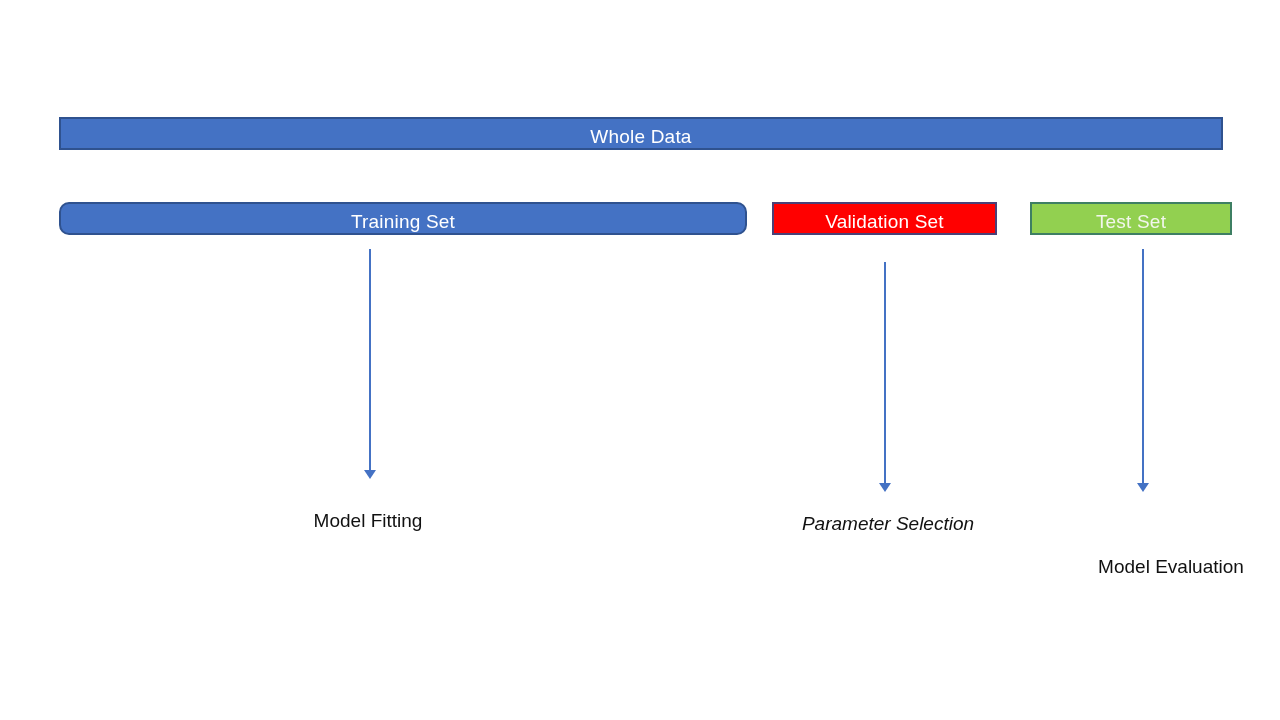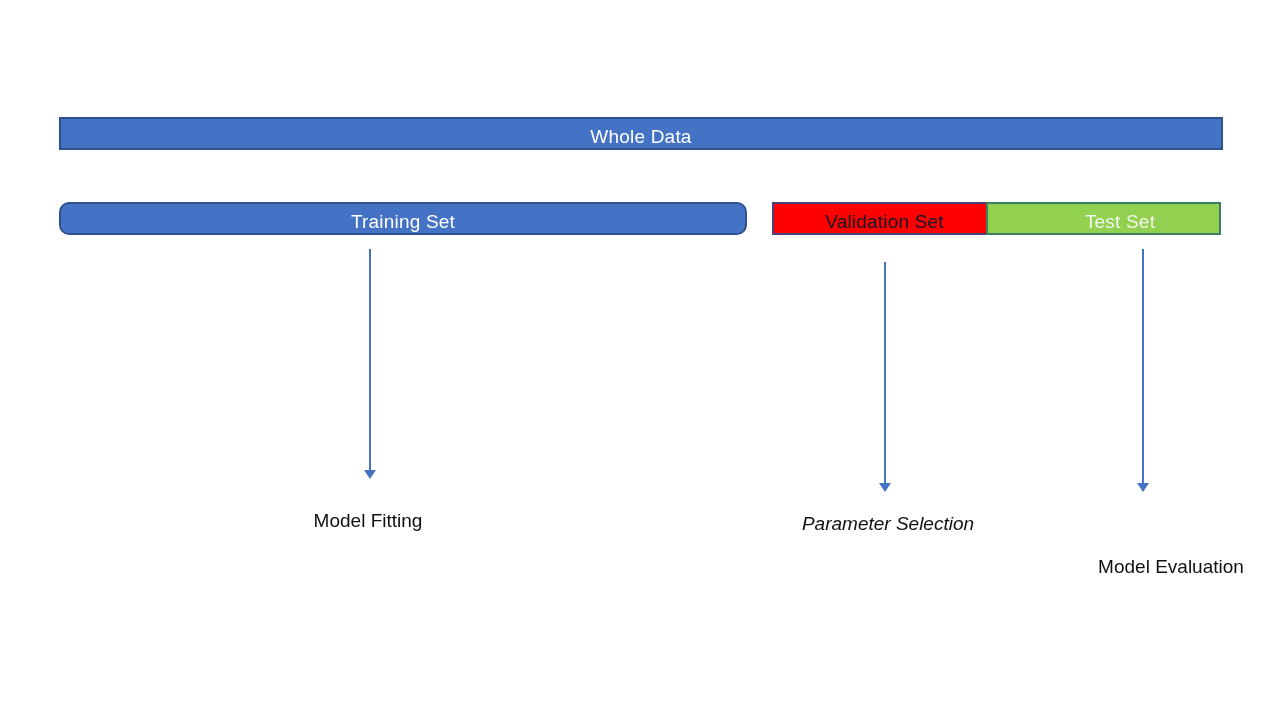--- a/index.html
+++ b/index.html
@@ -25,21 +25,21 @@
     align-items: flex-end;
     justify-content: center;
     font-size: 19px;
     letter-spacing: 0.2px;
     box-sizing: content-box;
   }
   .bar span { white-space: nowrap; }
   #bar-whole      { left: 59px;   top: 117px; width: 1160px; }
   #bar-training   { left: 59px;   top: 202px; width: 684px;  }
   #bar-validation { left: 772px;  top: 202px; width: 221px;  }
-  #bar-test       { left: 986px; top: 202px; width: 198px; padding-left: 33px;  }
+  #bar-test       { left: 1030px; top: 202px; width: 198px;  }
 
   .arrow {
     position: absolute;
     width: 12px;
     display: flex;
     flex-direction: column;
     align-items: center;
   }
   .arrow-line {
     width: 1.5px;
@@ -76,21 +76,21 @@
 <div class="canvas">
 
   <div class="bar" id="bar-whole" style="background: rgb(68, 114, 196); border-color: rgb(47, 82, 143); color: rgb(255, 255, 255);">
     <span>Whole Data</span>
   </div>
 
   <div class="bar" id="bar-training" style="background: rgb(68, 114, 196); border-color: rgb(47, 82, 143); color: rgb(255, 255, 255); border-radius: 10px;">
     <span>Training Set</span>
   </div>
 
-  <div class="bar" id="bar-validation" style="background: rgb(255, 0, 0); border-color: rgb(74, 64, 119); color: #0f172a;">
+  <div class="bar" id="bar-validation" style="background: rgb(255, 0, 0); border-color: rgb(74, 64, 119); color: #ffffff;">
     <span>Validation Set</span>
   </div>
 
   <div class="bar" id="bar-test" style="background: rgb(146, 208, 80); border-color: rgb(62, 127, 99); color: rgb(242, 246, 236);">
     <span>Test Set</span>
   </div>
 
   <div class="arrow" id="arrow-training">
     <div class="arrow-line" style="background: rgb(68, 114, 196);"></div>
     <div class="arrow-head" style="border-top-color: rgb(68, 114, 196);"></div>

